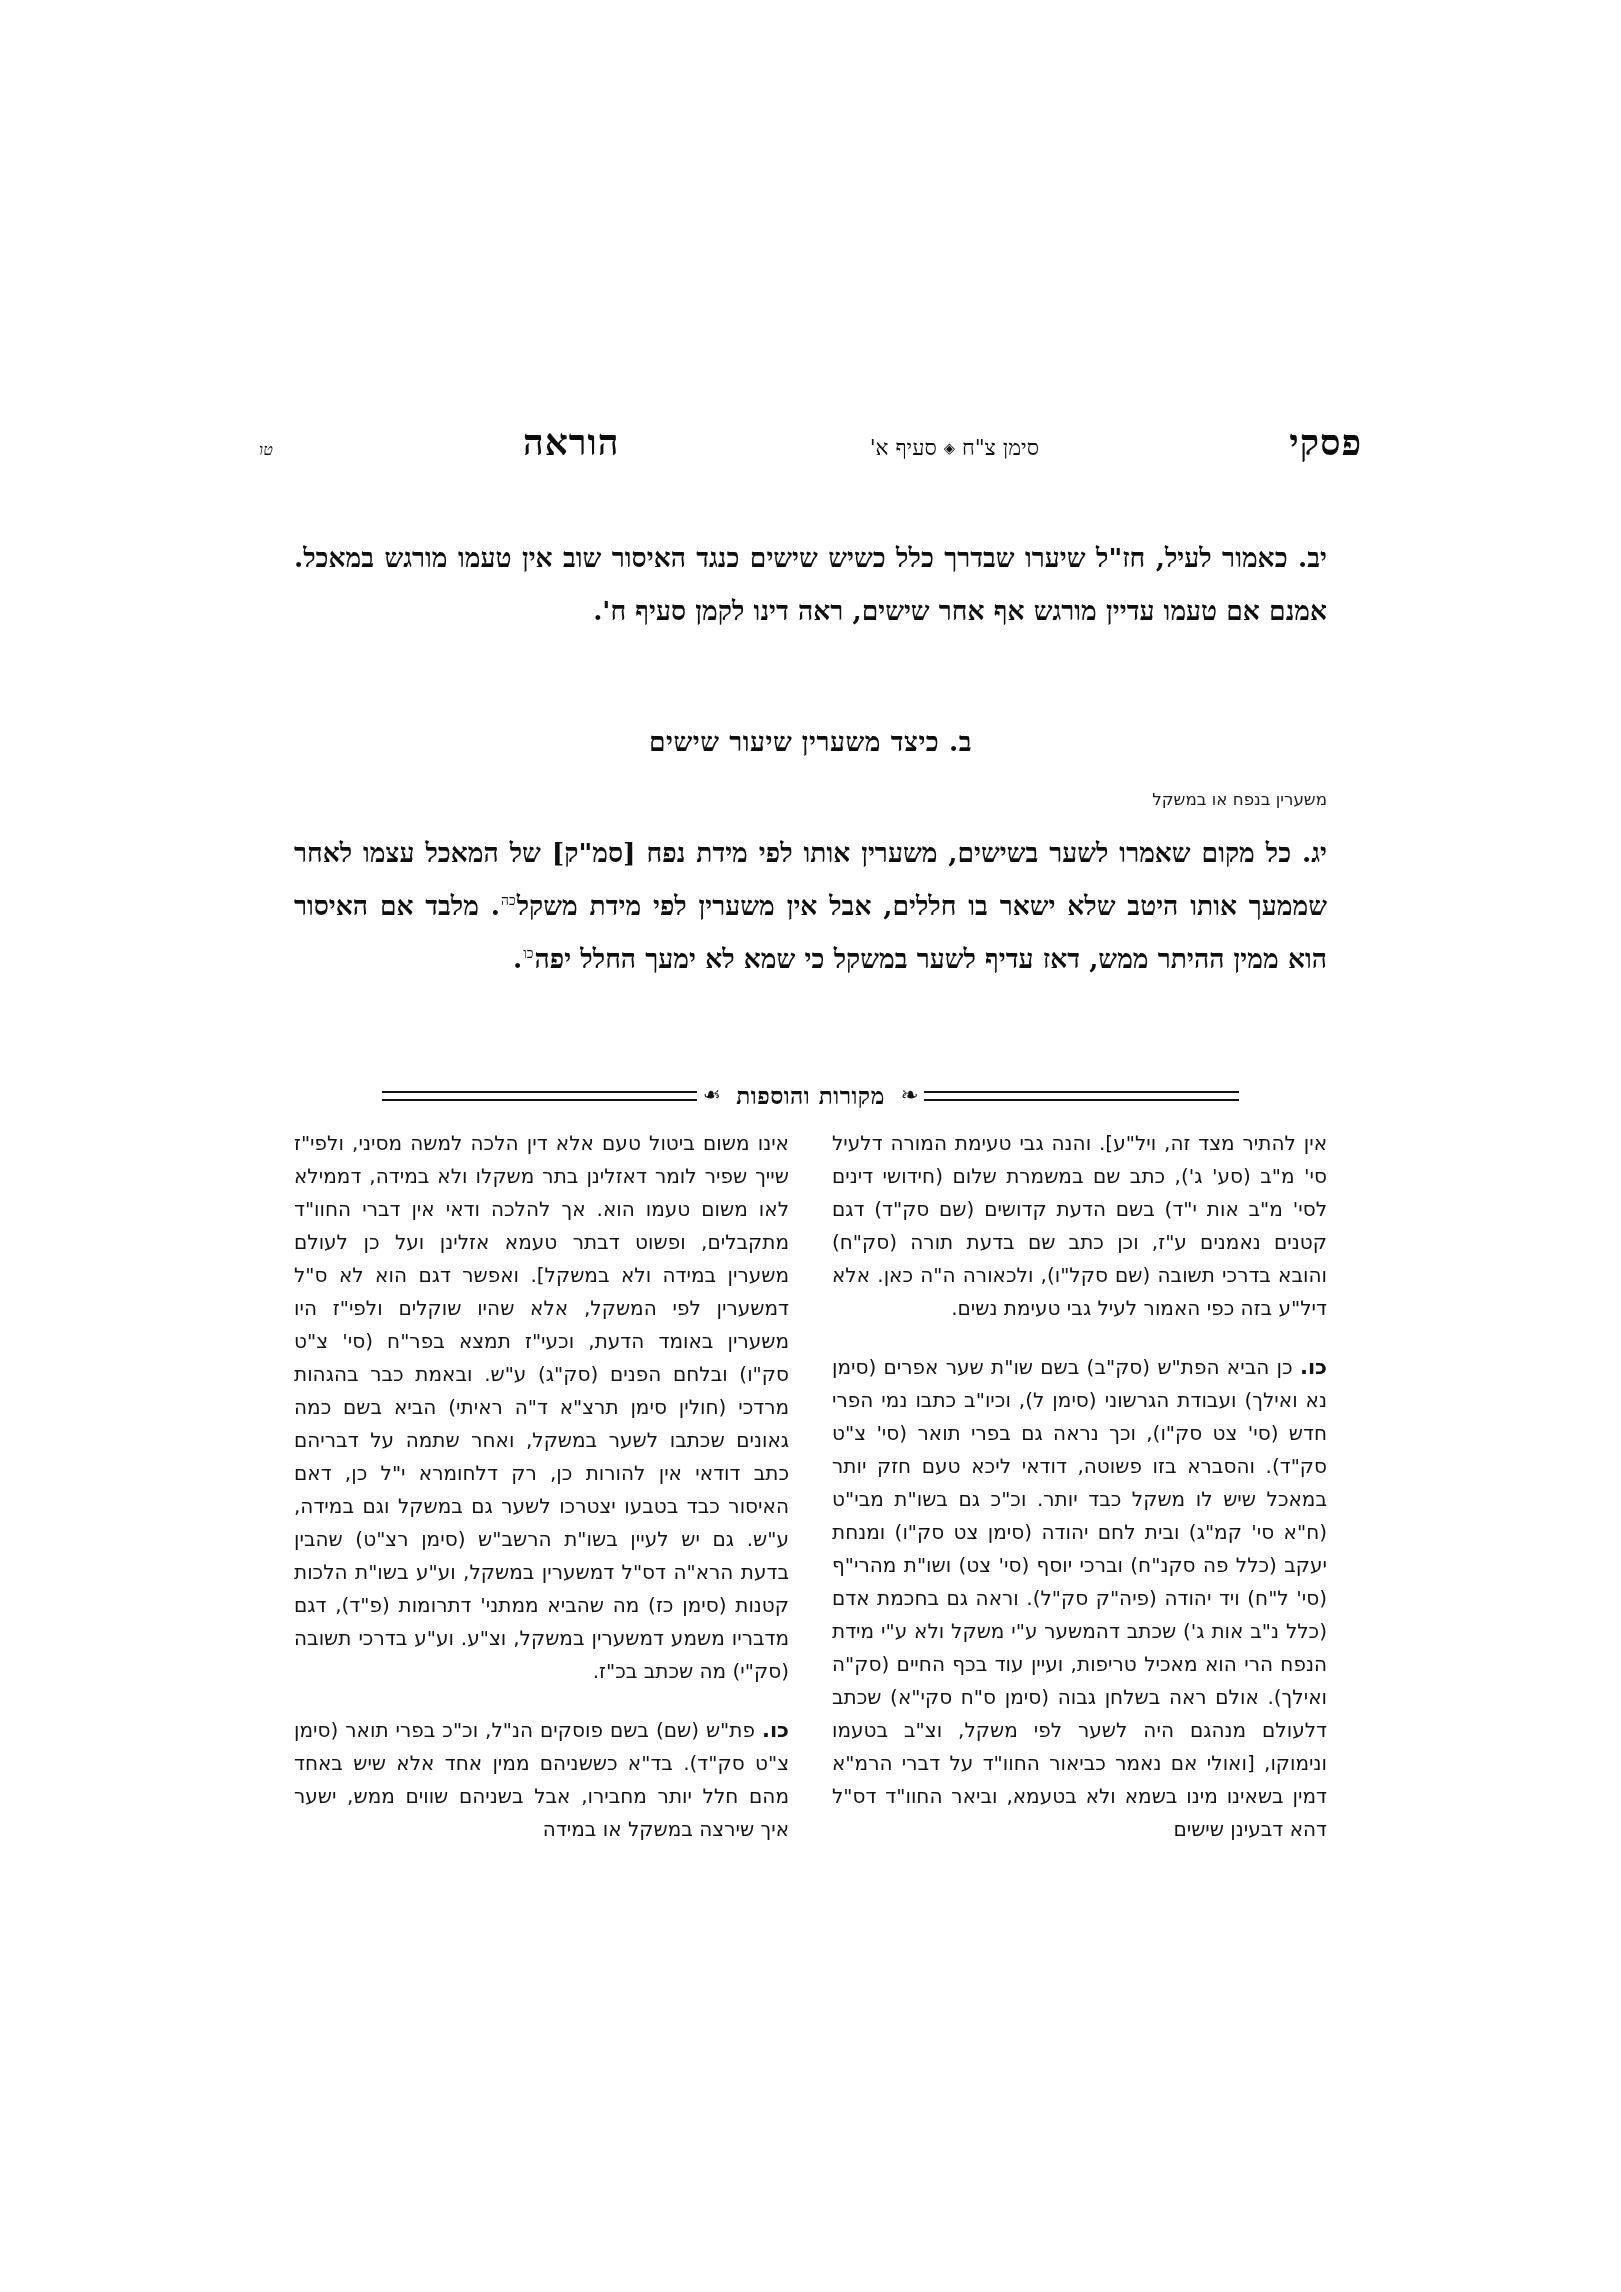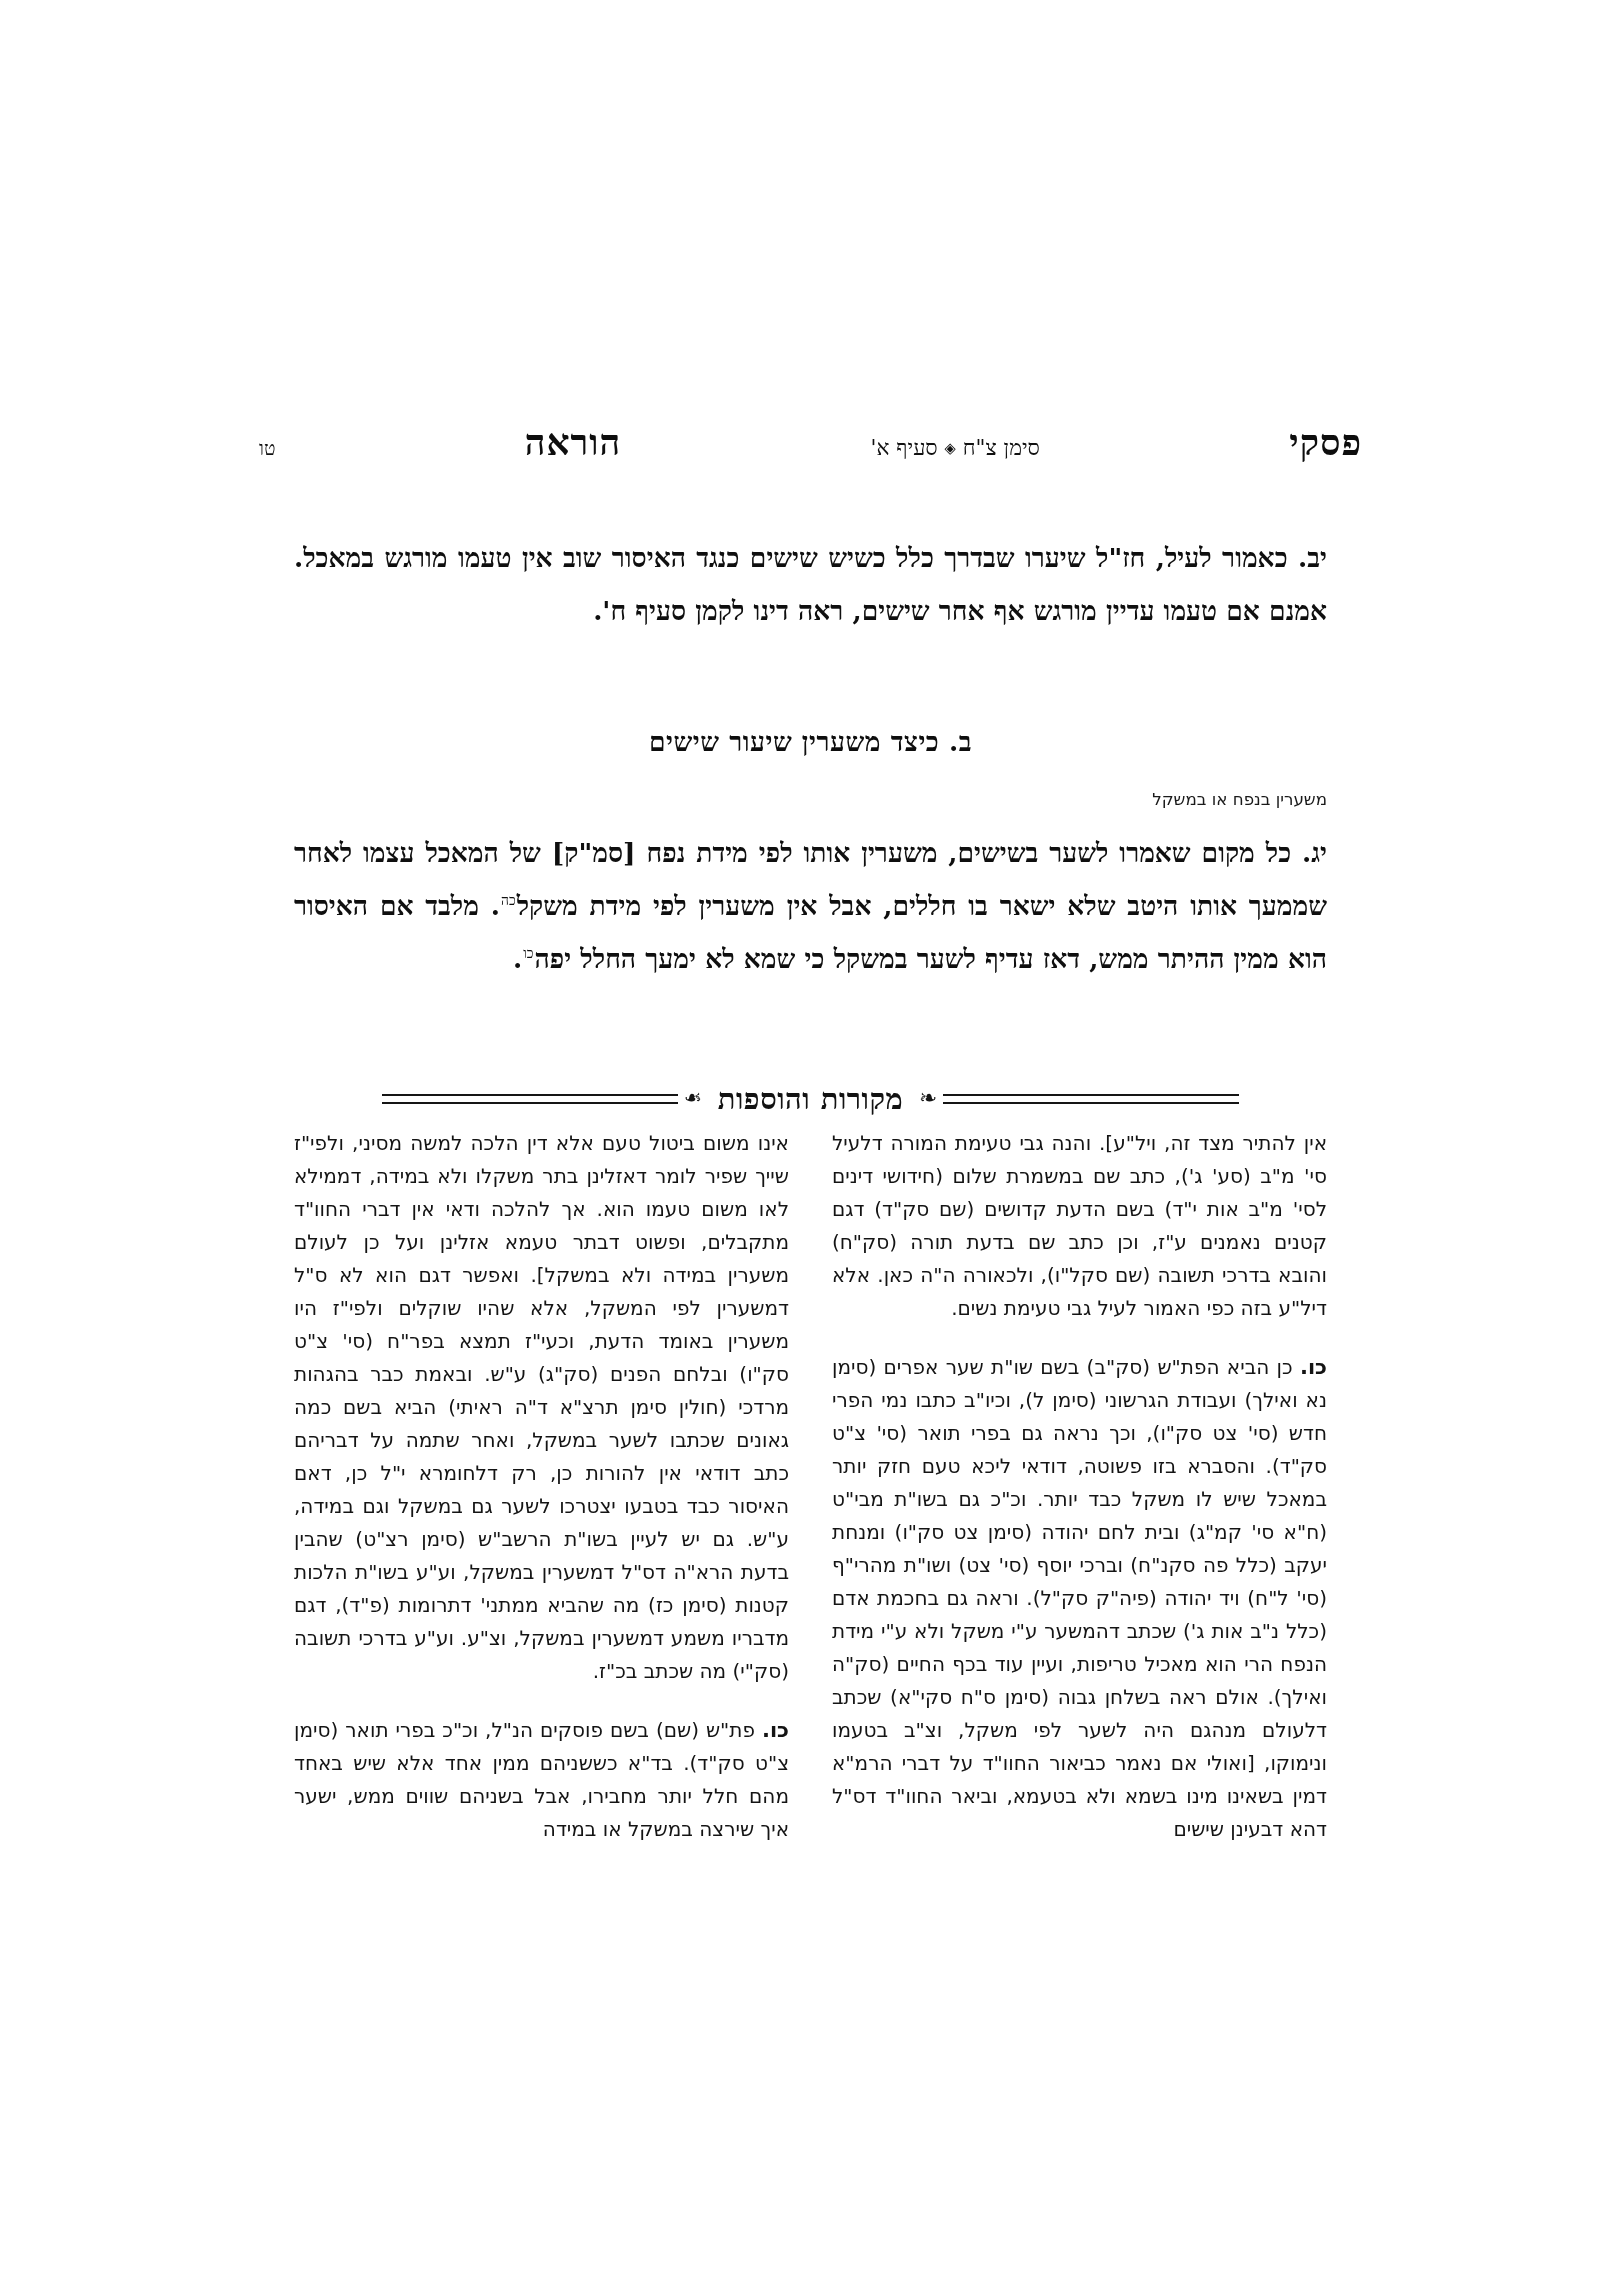--- a/index.html
+++ b/index.html
@@ -56,23 +56,24 @@
   }
   .runhead-word {
     font-family: "DejaVu Serif", "Liberation Serif", serif;
     font-weight: bold;
     font-size: 36px;
     letter-spacing: 1px;
     color: #0d0d0d;
   }
   .runhead-pageno {
     font-family: "DejaVu Serif", "Liberation Serif", serif;
-    font-size: 19px;
+    font-size: 16px;
     color: #111;
     padding-bottom: 3.9px;
+    font-style: italic;
   }
 
   
   .gloss {
     position: absolute;
     font-family: "DejaVu Sans", "Liberation Sans", sans-serif;
     font-size: 16.7px;
     color: #1a1a1a;
     text-align: right;
     direction: rtl;
@@ -136,21 +137,21 @@
     color: #151515;
     padding: 0 5.9px;
     transform: translateY(-1px);
   }
   .divider .orn.flip {
     transform: translateY(-1px) scaleX(-1);
   }
   .divider .dv-label {
     font-family: "DejaVu Serif", "Liberation Serif", serif;
     font-weight: bold;
-    font-size: 29px;
+    font-size: 23px;
     letter-spacing: 0.5px;
     color: #121212;
     padding: 0 9.8px;
     white-space: nowrap;
   }
 
   
   .notes {
     position: absolute;
     top: 1127px;

